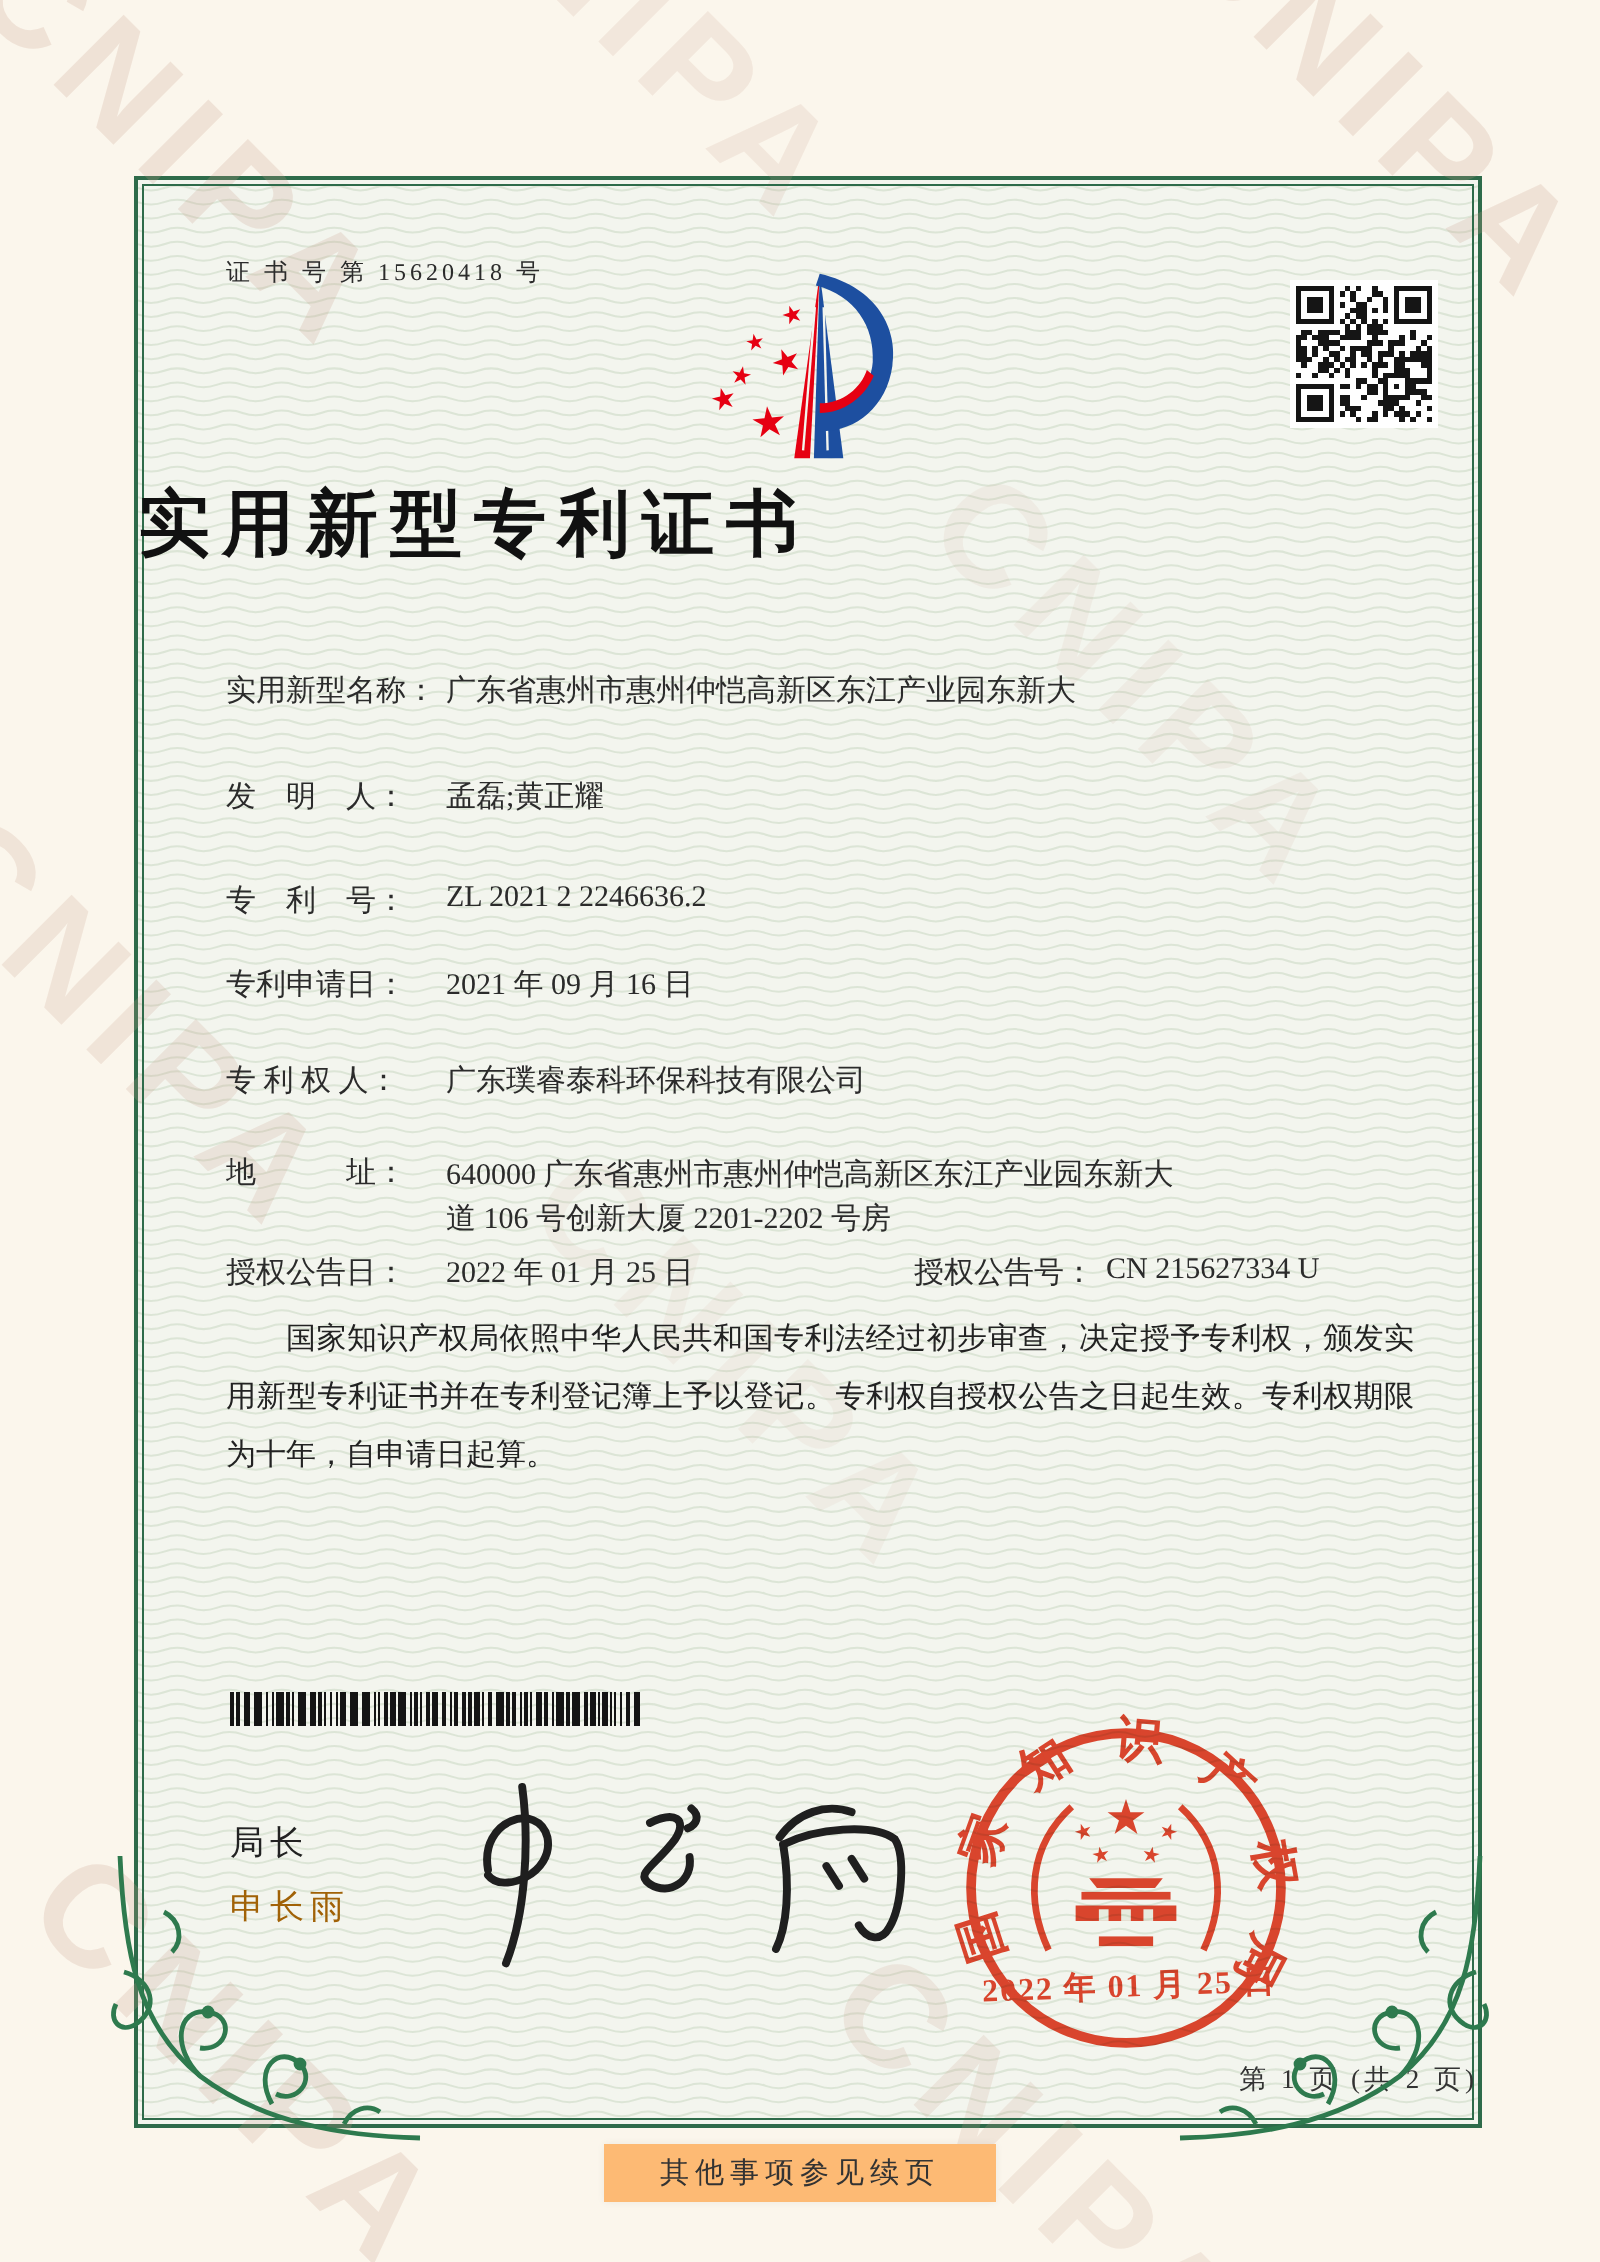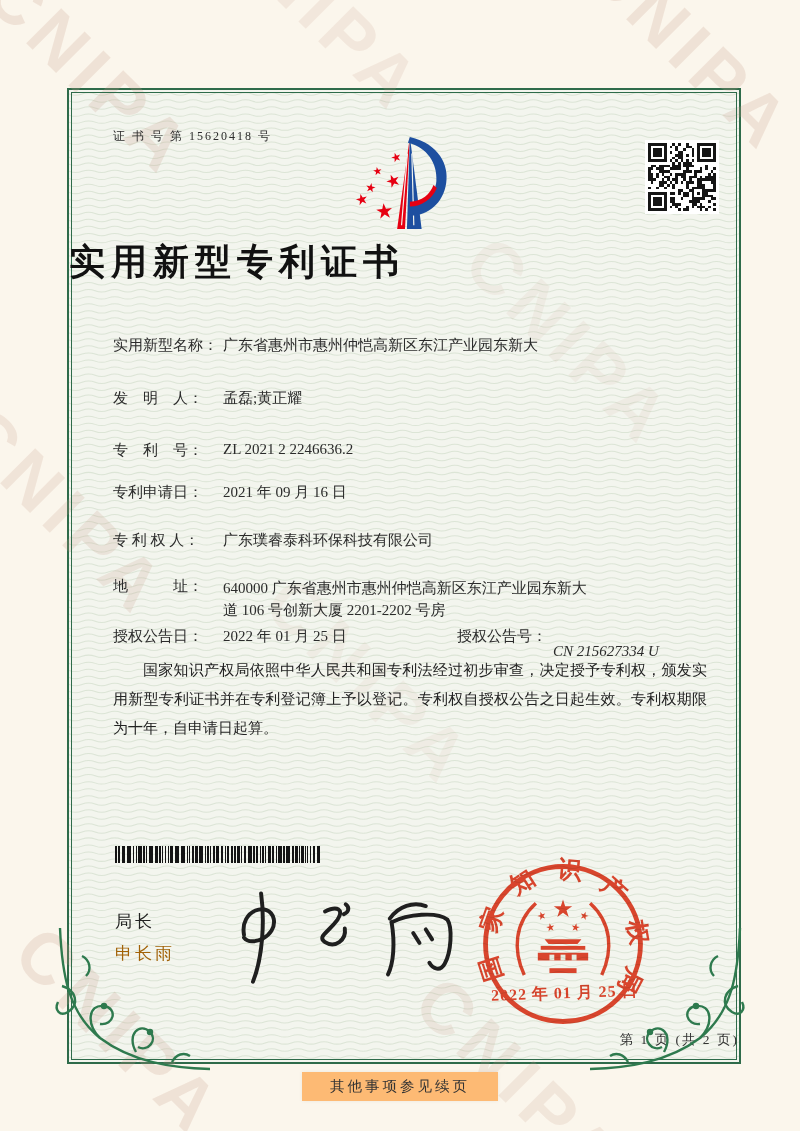--- a/index.html
+++ b/index.html
@@ -19,21 +19,21 @@
   .logo{position:absolute;left:276px;top:42px;width:118px;height:103px;z-index:3;}
   .qr{position:absolute;left:576px;top:50px;width:68px;height:68px;z-index:3;background:#fff;padding:3px;}
   .title{position:absolute;left:0;top:148px;width:100%;z-index:3;margin:0;
          font-size:36px;font-weight:bold;letter-spacing:6px;color:#111;}
 
   .row{position:absolute;left:44px;width:600px;z-index:3;font-size:15px;color:#2b2b2b;}
   .row .lbl{position:absolute;left:0;top:0;white-space:nowrap;}
   .row .val{position:absolute;left:110px;top:0;white-space:nowrap;}
   .row .val2wrap{position:absolute;left:110px;top:0;width:500px;line-height:22px;}
   .row .lbl2{position:absolute;left:344px;top:0;white-space:nowrap;}
-  .row .val2{position:absolute;left:440px;top:16px;white-space:nowrap;font-style:italic;}
+  .row .val2{position:absolute;left:440px;top:0;white-space:nowrap;}
 
   .paras{position:absolute;left:44px;top:566px;width:594px;z-index:3;font-size:15px;line-height:1.92;
          color:#222;text-align:justify;}
   .paras p{margin:0;text-indent:2em;}
 
   .barcode{position:absolute;left:46px;top:756px;z-index:3;}
   .sig-title{position:absolute;left:46px;top:820px;z-index:3;font-size:17px;letter-spacing:3px;color:#222;}
   .sig-name{position:absolute;left:46px;top:852px;z-index:3;font-size:17px;letter-spacing:3px;color:#a16207;}
   .signature{position:absolute;left:148px;top:792px;width:270px;height:112px;z-index:3;}
 

